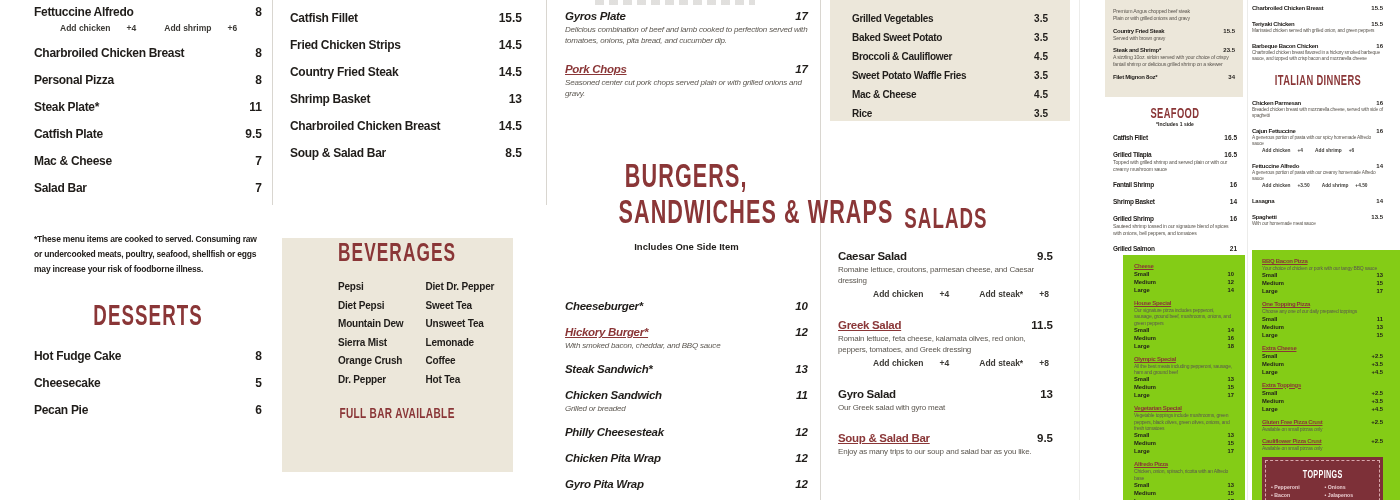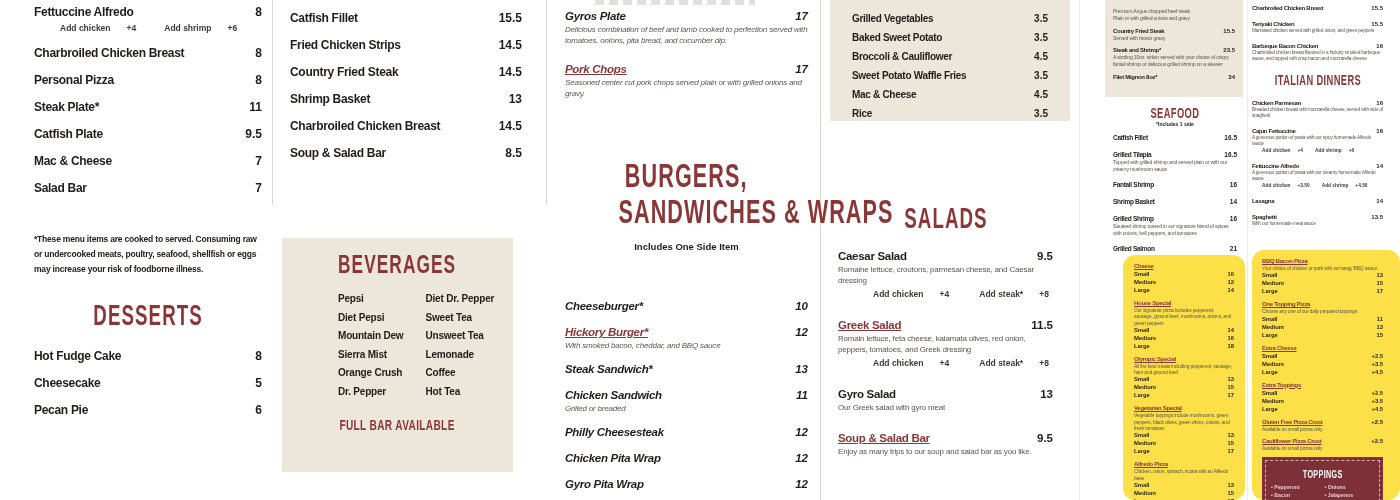--- a/index.html
+++ b/index.html
@@ -54,21 +54,21 @@
   
   .panelA { background:#ece7da; padding:8px 8px; }
   .v-pa .nm,.v-pa .pr { font-size:6px; line-height:8px; }
   .v-pa .desc { font-size:5.2px; line-height:6.8px; }
   .v-pa .item { margin-bottom:5px; }
 
   .v-sm .nm,.v-sm .pr { font-size:6.5px; line-height:9px; }
   .v-sm .desc { font-size:5.2px; line-height:6.5px; }
   .v-sm .item { margin-bottom:8px; }
 
-  .pzpanel { background:#fde047; overflow:hidden;border-radius:12px; }
+  .pzpanel { background:#84cc16; overflow:hidden; }
   .v-pz .nm { font-size:6px; line-height:8px; color:#8a3637; text-decoration:underline; }
   .v-pz .pr { font-size:6px; line-height:8px; }
   .v-pz .desc { font-size:5px; line-height:6.3px; }
   .v-pz .srow { font-size:5.8px; line-height:8px; }
   .v-pz .item { margin-bottom:5px; }
 
   
   .v-pb .nm,.v-pb .pr { font-size:6px; line-height:8px; }
   .v-pb .desc { font-size:4.8px; line-height:6px; }
   .v-pb .addons { font-size:4.8px; line-height:7px; padding-left:10px; gap:12px; }
@@ -211,21 +211,21 @@
           </div>
         </div>
         <div class="item">
           <div class="irow">
             <span class="nm">Soup &amp; Salad Bar</span>
             <span class="pr">8.5</span>
           </div>
         </div>
       </div>
     <div class="abs bev-panel" style="top:238px; left:-8px; width:231px; height:234px;">
-      <div class="h-display" style="margin-top:12px;">
+      <div class="h-display" style="">
         <span class="stretch" style="font-size:24px;">Beverages</span>
       </div>
       <div style="display:flex; padding:12px 0 0 40px;margin-left:16px;">
         <div style="width:95px;">
             <div class="bev-name">Pepsi</div>
             <div class="bev-name">Diet Pepsi</div>
             <div class="bev-name">Mountain Dew</div>
             <div class="bev-name">Sierra Mist</div>
             <div class="bev-name">Orange Crush</div>
             <div class="bev-name">Dr. Pepper</div>

